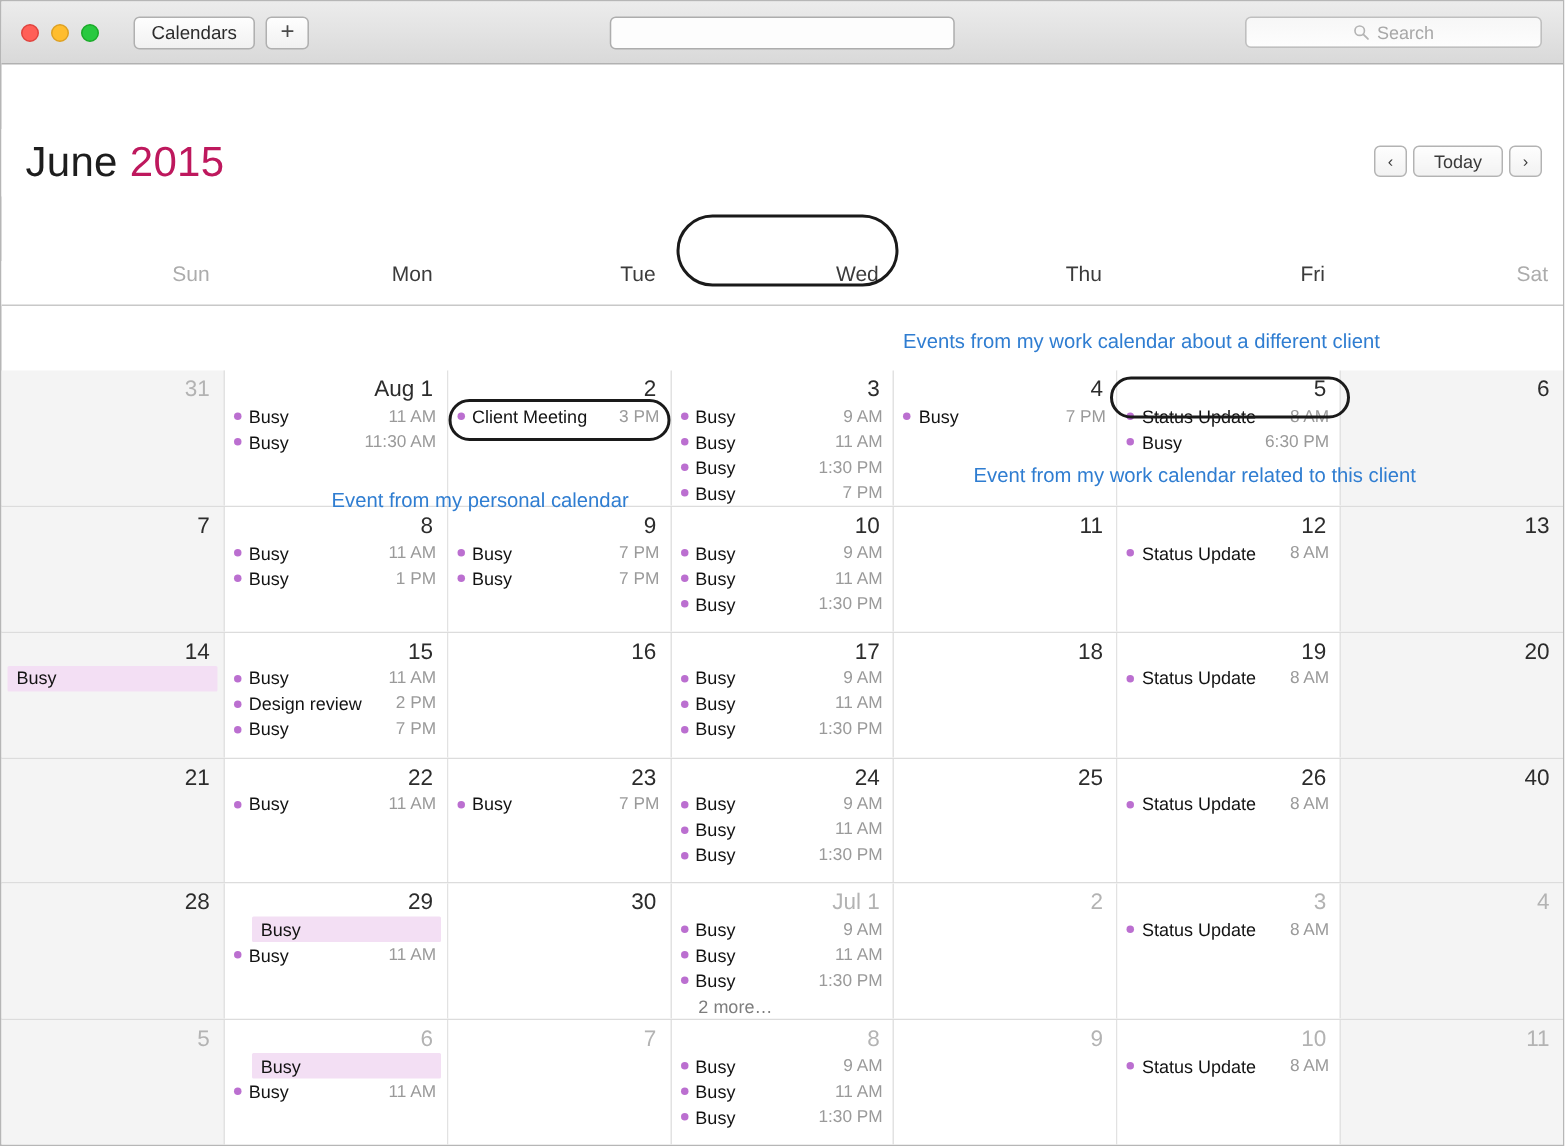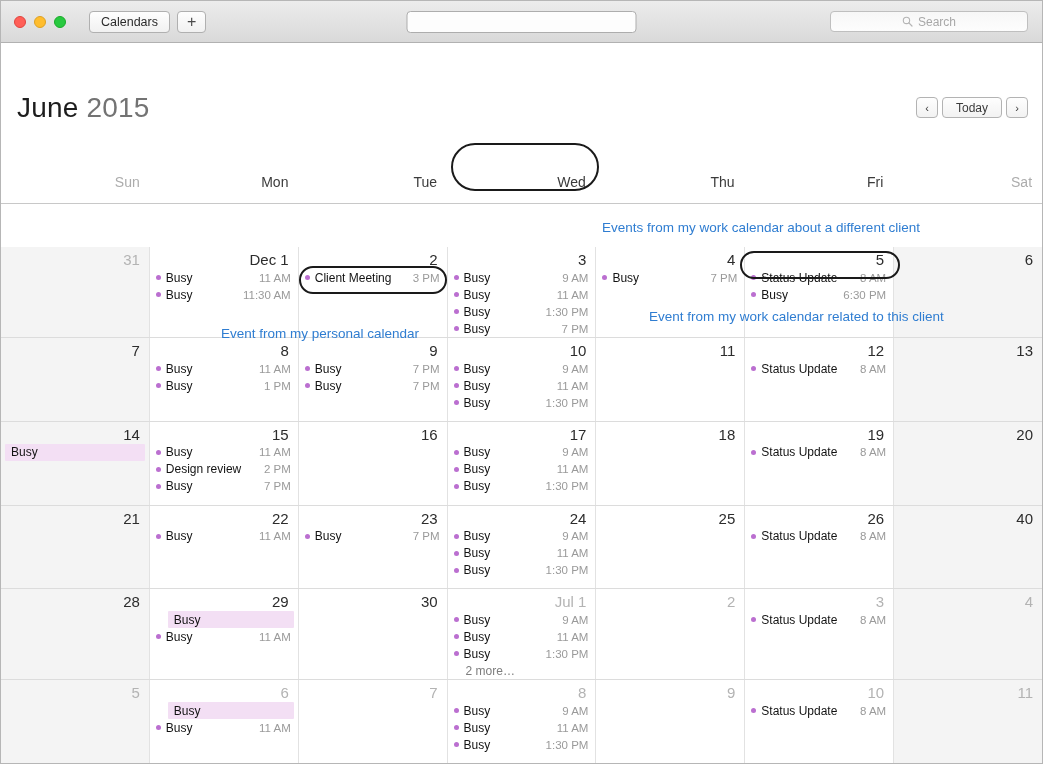--- a/index.html
+++ b/index.html
@@ -73,21 +73,21 @@
   
   .monthbar {
     flex: 0 0 45px; height: 45px;
     position: relative; background: #ffffff;
   }
   .month-title {
     position: absolute; left: 16px; top: 6px;
     font-size: 28px; font-weight: 300; color: #1d1d1d;
     letter-spacing: .2px;
   }
-  .month-title .yr { color: #737373; }
+  .month-title .yr { color: #be185d; }
   .navgrp {
     position: absolute; right: 14px; top: 11px;
     display: flex; align-items: center;
   }
   .nav-btn {
     height: 21px; min-width: 22px; padding: 0 6px;
     background: linear-gradient(to bottom,#fefefe,#f2f2f2);
     border: 1px solid #b3b3b3; border-radius: 4px;
     font-size: 11px; color: #3a3a3a;
     display: flex; align-items: center; justify-content: center;
@@ -218,21 +218,21 @@
       <div class="dow">Fri</div>
       <div class="dow weekend">Sat</div>
     </div>
 
   <div class="grid">
       <div class="week">
         <div class="daycell weekend dim">
           <div class="daynum">31</div>
         </div>
         <div class="daycell">
-          <div class="daynum">Dec 1</div>
+          <div class="daynum">Aug 1</div>
           <div class="evt">
             <span class="dot"></span>
             <span class="name">Busy</span>
             <span class="time">11 AM</span>
           </div>
           <div class="evt">
             <span class="dot"></span>
             <span class="name">Busy</span>
             <span class="time">11:30 AM</span>
           </div>

